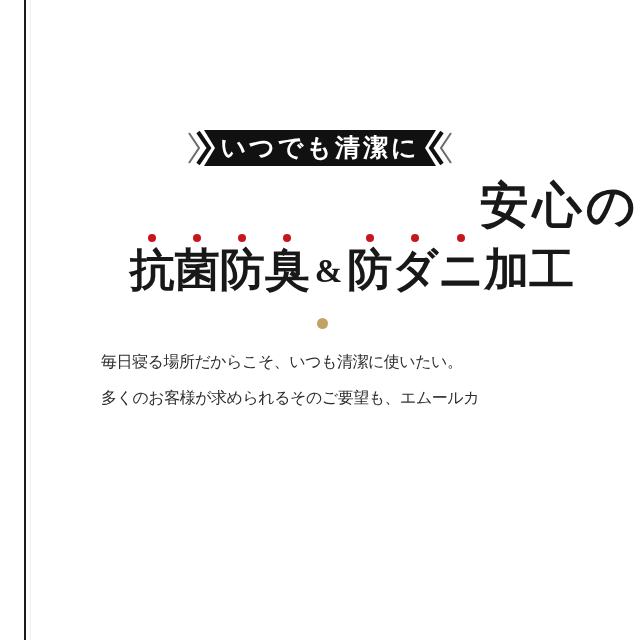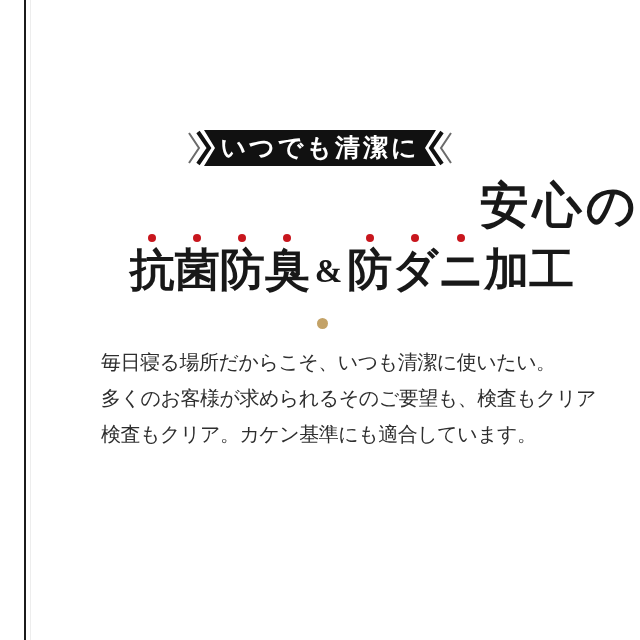--- a/index.html
+++ b/index.html
@@ -49,21 +49,21 @@
     position:absolute;left:317px;top:318px;width:11px;height:11px;
     border-radius:50%;
   }
 
   
   .body-text{
     position:absolute;left:101px;top:344px;width:470px;
     color:#2e2e2e;
   }
   .body-line{
-    height:36px;line-height:36px;font-size:20px;letter-spacing:-0.5px;
+    height:36px;line-height:36px;font-size:16px;letter-spacing:-0.5px;
     white-space:nowrap;
   }
 </style>
 </head>
 <body>
 
 <div class="canvas">
 
   <div class="rule-dark" style="background: rgb(27, 27, 27);"></div>
   <div class="rule-light"></div>
@@ -87,17 +87,16 @@
   </div>
 
   <div class="heading1" style="color: rgb(24, 24, 24); text-align: right;">安心の</div>
 
   <div class="heading2" style="color: rgb(24, 24, 24); padding-left: 32px;"><span class="h2-char em">抗</span><span class="h2-char em">菌</span><span class="h2-char em">防</span><span class="h2-char em">臭</span><span class="h2-char small">&amp;</span><span class="h2-char em">防</span><span class="h2-char em">ダ</span><span class="h2-char em">ニ</span><span class="h2-char">加</span><span class="h2-char">工</span></div>
 
   <div class="gold-dot" style="background: rgb(195, 162, 103);"></div>
 
   <div class="body-text">
       <div class="body-line">毎日寝る場所だからこそ、いつも清潔に使いたい。</div>
-      <div class="body-line">多くのお客様が求められるそのご要望も、検査もクリア</div>
-      <div class="body-line">検査もクリア。カケン基準にも適合しています。</div>
+      <div class="body-line">多くのお客様が求められるそのご要望も、エムールカ</div>
     </div>
 
 </div>
 
 </body></html>

